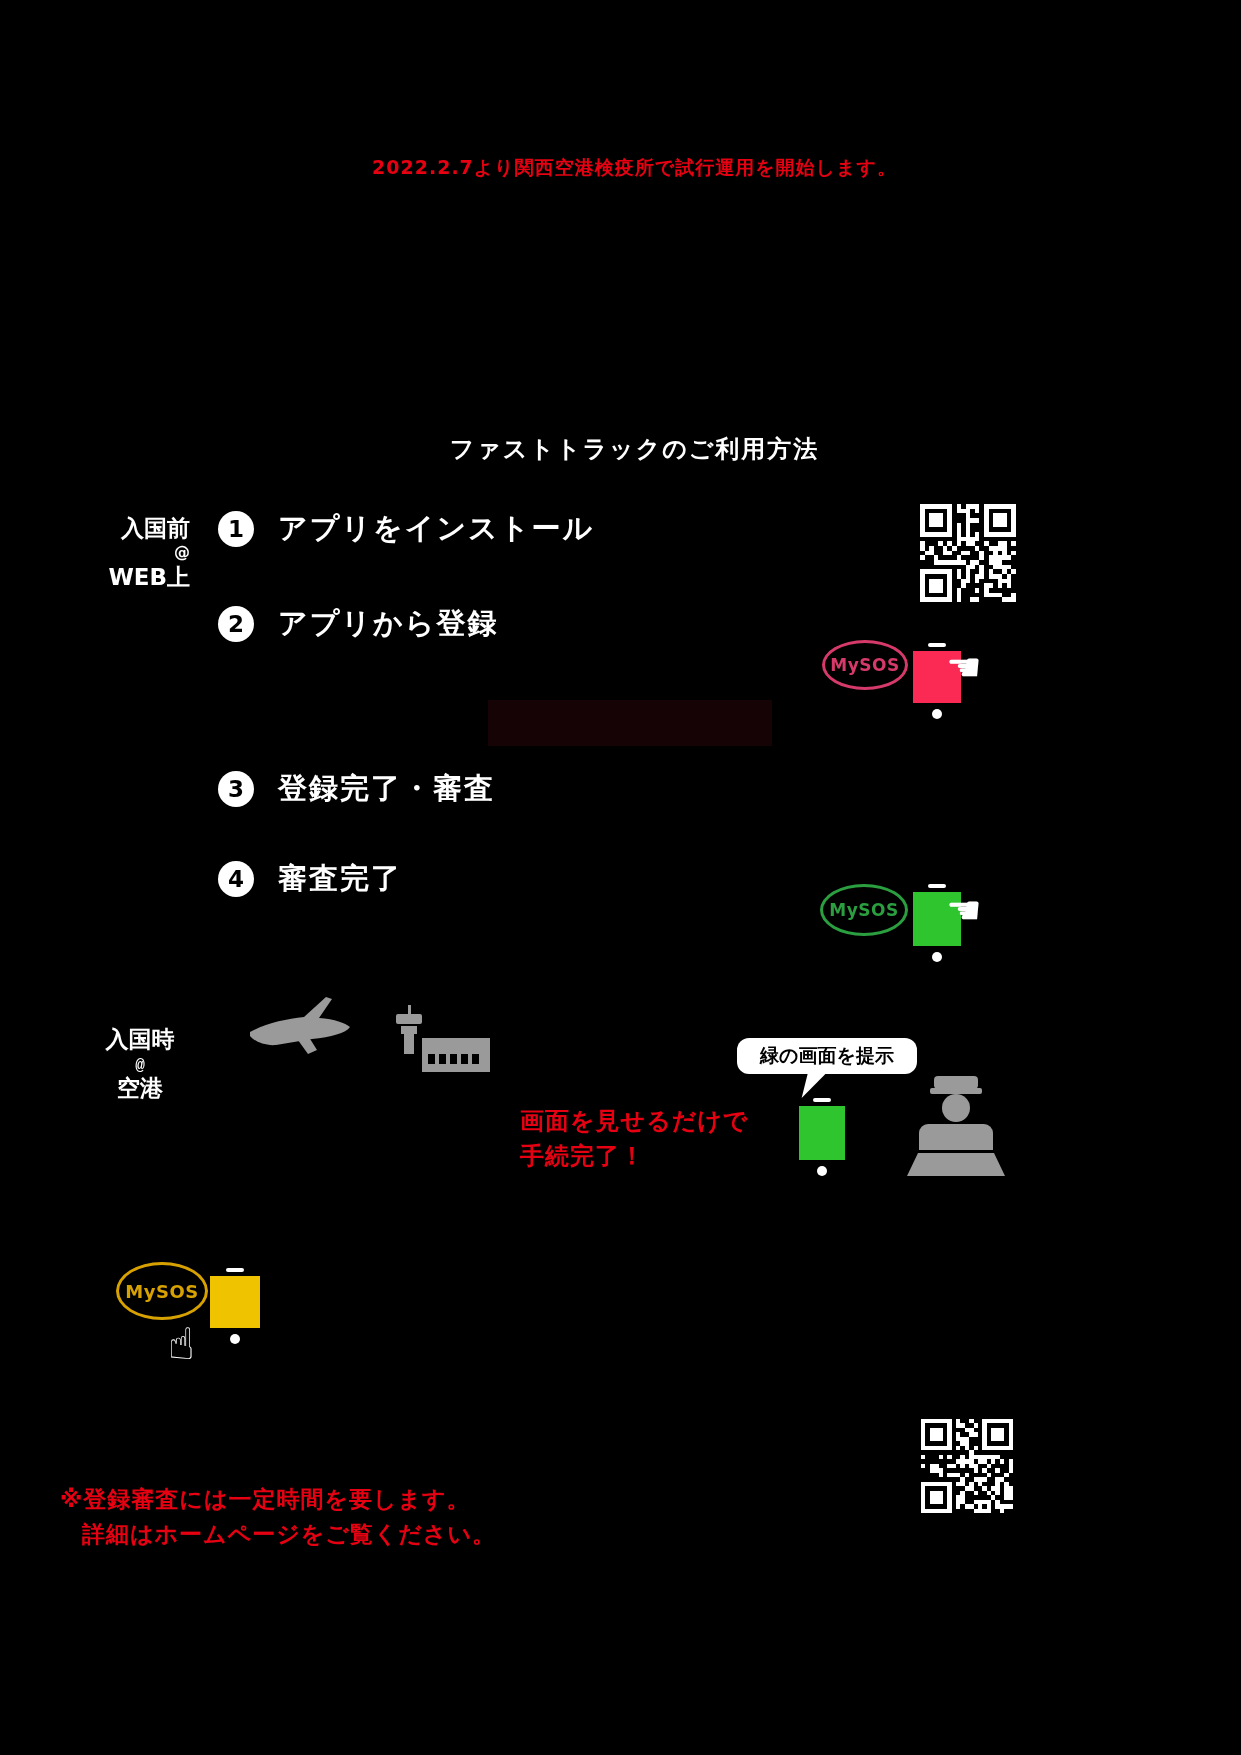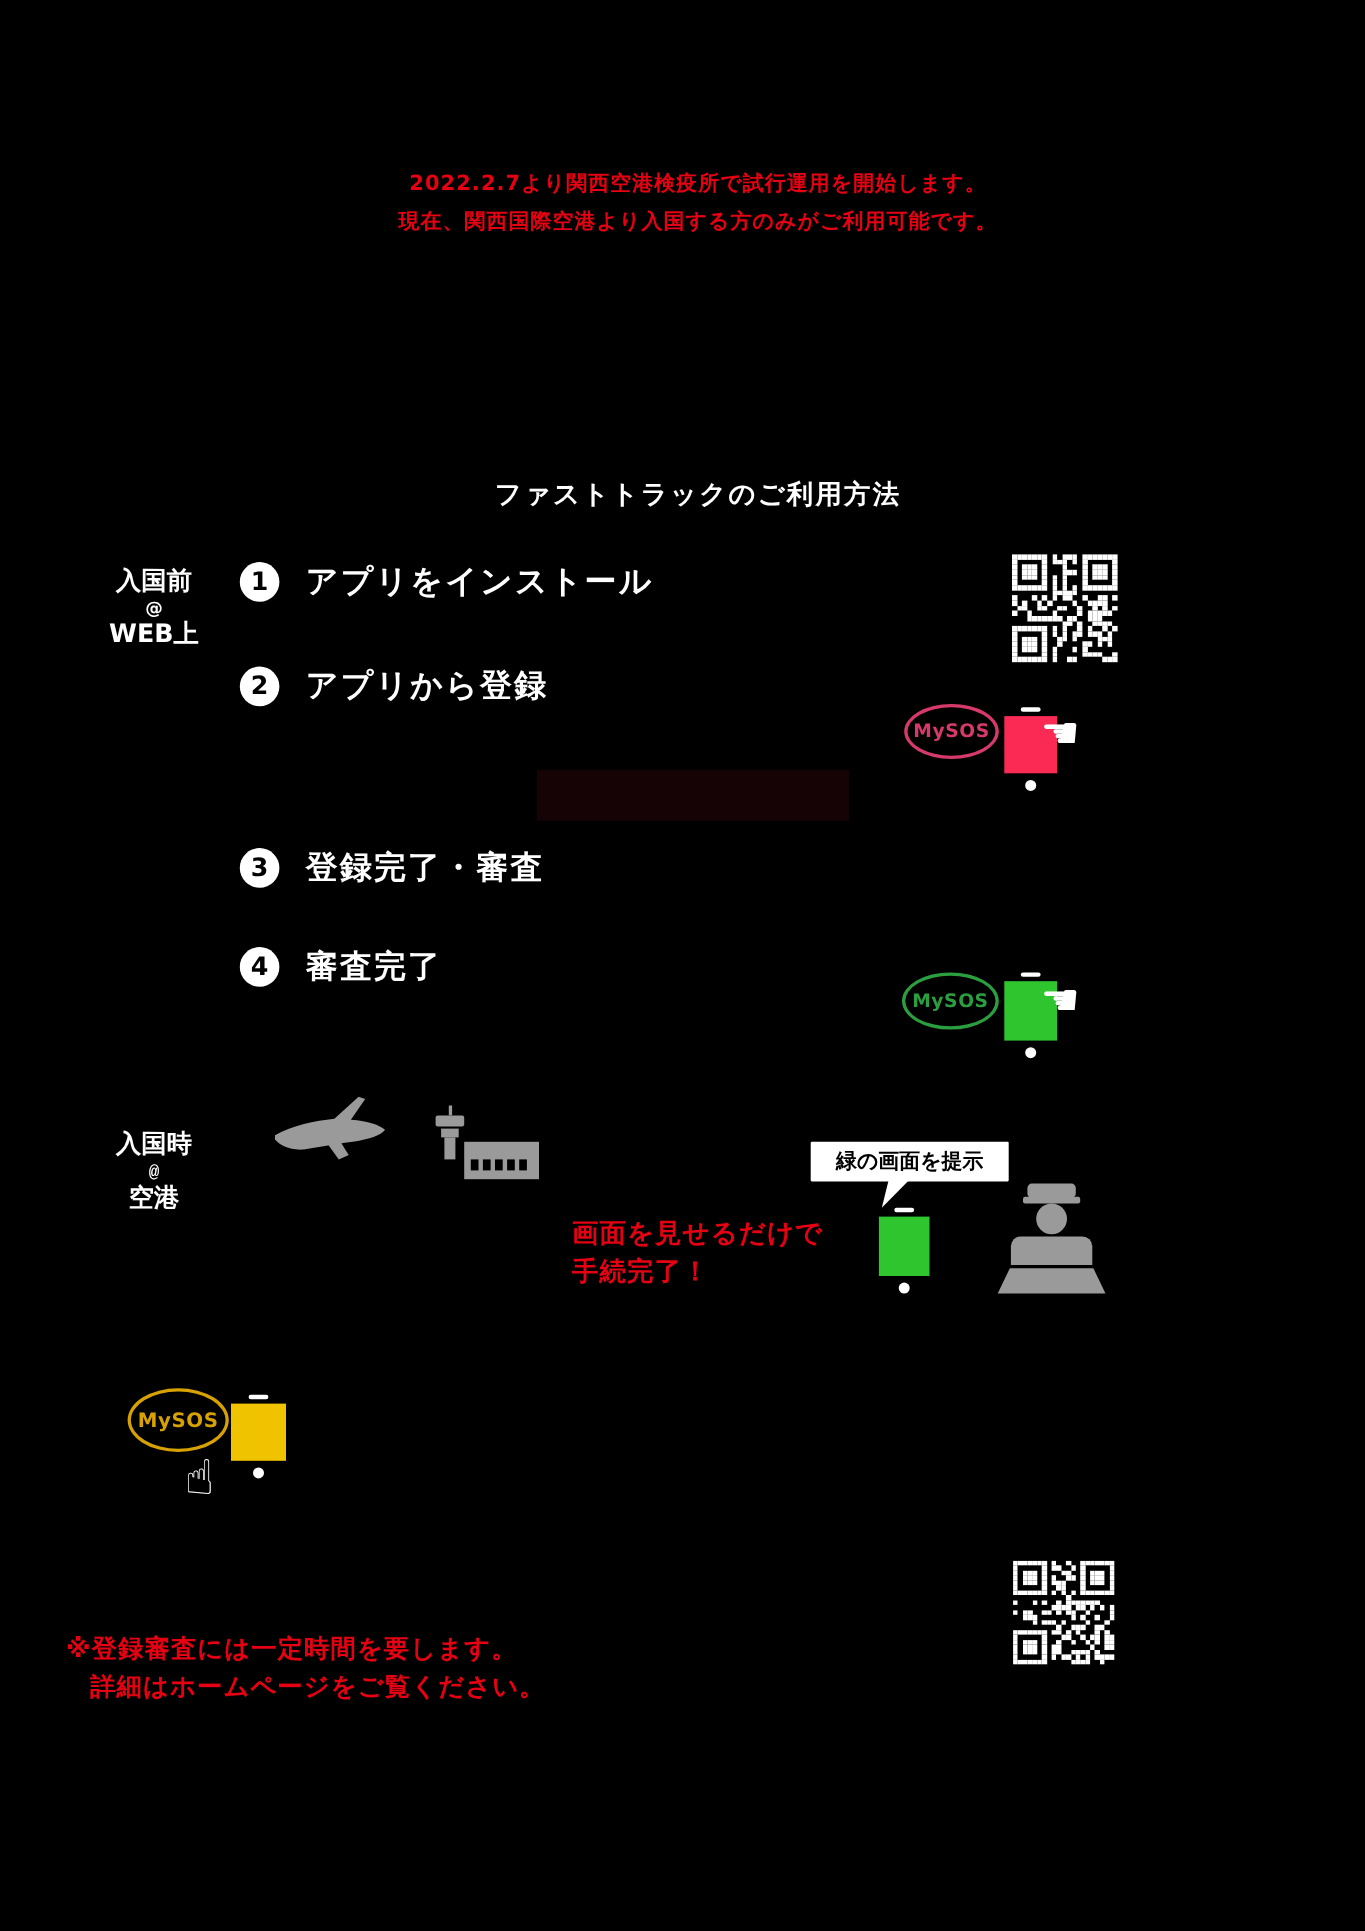--- a/index.html
+++ b/index.html
@@ -10,21 +10,21 @@
   .abs{position:absolute;}
   .center{text-align:center;margin-left:28px;}
   .red{color:var(--accent-red,#e60012);}
 
   .notice{left:0;right:0;top:150px;font-size:19px;line-height:34px;letter-spacing:1px;}
   .title{left:0;right:0;top:433px;font-size:24px;color:#fff;letter-spacing:2px;}
 
   .stage{width:100px;text-align:center;color:#fff;}
   .stage .l1{font-size:23px;line-height:29px;}
   .stage .l2{font-size:16px;line-height:20px;}
-  #stage-pre{left:90px;top:514px;}
+  #stage-pre{left:90px;top:514px;text-align:right;}
   #stage-arrival{left:90px;top:1027px;font-family:Liberation Mono, monospace;}
 
   .step{display:flex;align-items:center;gap:24px;left:218px;}
   .badge{width:36px;height:36px;border-radius:50%;background:#fff;color:#000;
     font-size:23px;line-height:36px;text-align:center;flex:0 0 36px;}
   .step .lbl{font-size:29px;color:#fff;letter-spacing:2px;white-space:nowrap;}
   #step-1{top:509px;} #step-2{top:604px;} #step-3{top:769px;} #step-4{top:859px;}
 
   .qr{display:grid;grid-template-columns:repeat(21,1fr);grid-template-rows:repeat(21,1fr);}
   .qr span{width:100%;height:100%;}
@@ -53,41 +53,40 @@
   #phone-4 .screen{background:var(--phone-yellow,#f0c300);}
 
   .hand{color:#fff;font-size:40px;line-height:1;}
   #hand-1{left:946px;top:647px;}
   #hand-2{left:946px;top:890px;}
   #hand-3{left:168px;top:1322px;font-size:44px;}
 
   .panel{left:488px;top:700px;width:284px;height:46px;background:#150305;}
 
   .bubble{left:737px;top:1038px;width:180px;height:36px;background:#fff;color:#000;
-    border-radius:1px;display:flex;align-items:center;justify-content:center;font-size:19px;}
+    border-radius:12px;display:flex;align-items:center;justify-content:center;font-size:19px;}
   .bubble .tail{position:absolute;left:68px;top:33px;width:0;height:0;
     border-top:27px solid #fff;border-right:20px solid transparent;transform:skewX(-14deg);}
 
   .note{left:520px;top:1104px;font-size:24px;line-height:35px;letter-spacing:1px;}
   .footer{left:60px;top:1482px;font-size:23px;line-height:35px;letter-spacing:1px;}
   .footer .l2{margin-left:22px;}
 
   .gicon{fill:var(--icon-gray,#9a9a9a);}
   #airplane{left:246px;top:992px;width:112px;height:68px;}
   #airport{left:388px;top:1002px;width:104px;height:72px;}
   #officer{left:897px;top:1070px;width:116px;height:110px;}
 </style>
 </head>
 <body>
 
 <div class="poster">
 
   <div class="abs notice center red">
     <div>2022.2.7より関西空港検疫所で試行運用を開始します。</div>
-    <div>現在、関西国際空港より入国する方のみがご利用可能です。</div>
   </div>
 
   <div class="abs title center">ファストトラックのご利用方法</div>
 
   <div id="stage-pre" class="abs stage">
     <div class="l1">入国前</div>
     <div class="l2">@</div>
     <div class="l1">WEB上</div>
   </div>
 

